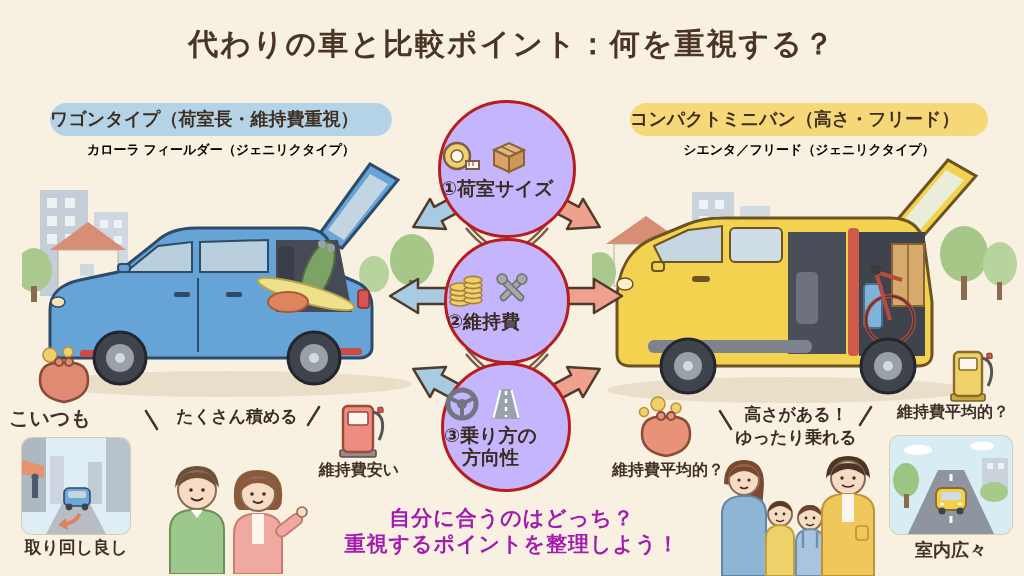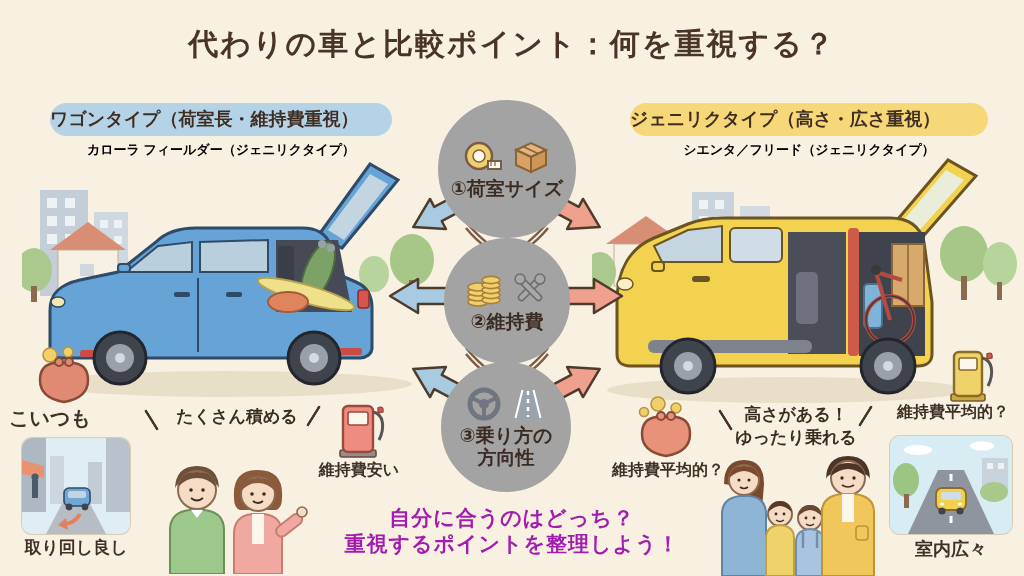--- a/index.html
+++ b/index.html
@@ -15,22 +15,22 @@
     font-size:30px;font-weight:bold;color:#4a3426;letter-spacing:2px;
   }
   .pill{
     height:33px;line-height:33px;border-radius:17px;text-align:left;
     font-size:18px;font-weight:bold;color:#3e2e22;
   }
   .subtitle{
     text-align:center;font-size:13px;font-weight:bold;color:#000000;
   }
   .circle{
-    background:#a3a3a3;border:3px solid #a3a3a3;border-radius:50%;
-    display:flex;flex-direction:column;align-items:center;justify-content:center;
+    background:#c4b5fd;border:3px solid #b91c1c;border-radius:50%;
+    display:flex;flex-direction:column;align-items:flex-start;justify-content:center;
     box-sizing:border-box;gap:3px;
   }
   .circle .icons{display:flex;gap:8px;align-items:center;}
   .circle .clabel{font-size:19px;font-weight:bold;color:#3a2c22;line-height:1.15;text-align:center;}
   .caption{font-weight:bold;color:#3f3028;text-align:center;line-height:1.2;}
   .bubble-line{font-size:17px;font-weight:bold;color:#3a2c22;text-align:center;line-height:1.35;}
   .slash{width:0;height:24px;border-left:3px solid #4a3426;border-radius:2px;}
   .scene{
     border-radius:10px;overflow:hidden;box-shadow:0 0 0 1px #d8ccb4;
     background:#e8f1f5;
@@ -43,21 +43,21 @@
 </head>
 <body>
 
 <div id="stage">
 
   <div class="abs title">代わりの車と比較ポイント：何を重視する？</div>
 
   <div class="abs pill" style="left:50px;top:103px;width:342px;background:#b5d3e7;">ワゴンタイプ（荷室長・維持費重視）</div>
   <div class="abs subtitle" style="left:50px;top:141px;width:342px;">カローラ フィールダー（ジェニリクタイプ）</div>
 
-  <div class="abs pill" style="left:630px;top:103px;width:358px;background:#f6d878;">ジェニリクタイプ（高さ・広さ重視）</div>
+  <div class="abs pill" style="left:630px;top:103px;width:358px;background:#f6d878;">コンパクトミニバン（高さ・フリード）</div>
   <div class="abs subtitle" style="left:630px;top:141px;width:358px;">シエンタ／フリード（ジェニリクタイプ）</div>
 
   <div class="abs" style="left:22px;top:152px;">
     <svg width="420" height="256" viewBox="0 0 420 256">
 
       <rect x="18" y="38" width="48" height="106" fill="#c3ced8"></rect>
       <g fill="#eef2f5">
         <rect x="25" y="46" width="10" height="10"></rect>
           <rect x="43" y="46" width="10" height="10"></rect>
         <rect x="25" y="64" width="10" height="10"></rect>
@@ -462,18 +462,18 @@
       <g>
         <rect x="46" y="52" width="30" height="22" rx="6" fill="#f0d04e" stroke="#8a6b2a" stroke-width="1.8"></rect>
         <rect x="51" y="56" width="20" height="8" rx="2" fill="#cfdde6"></rect>
         <circle cx="52" cy="75" r="3.6" fill="#3f434c"></circle>
           <circle cx="70" cy="75" r="3.6" fill="#3f434c"></circle>
         <ellipse cx="52" cy="68" rx="2.4" ry="1.6" fill="#fdf6ec"></ellipse>
           <ellipse cx="70" cy="68" rx="2.4" ry="1.6" fill="#fdf6ec"></ellipse>
       </g>
     </svg>
   </div>
-  <div class="abs caption" style="left:892px;top:540px;width:118px;font-size:18px;font-family:Liberation Mono, monospace;">室内広々</div>
+  <div class="abs caption" style="left:892px;top:540px;width:118px;font-size:18px;">室内広々</div>
 
   <div class="abs footer-line" style="left:292px;top:504px;">自分に合うのはどっち？</div>
   <div class="abs footer-line" style="left:292px;top:530px;">重視するポイントを整理しよう！</div>
 
 </div>
 
 </body></html>

